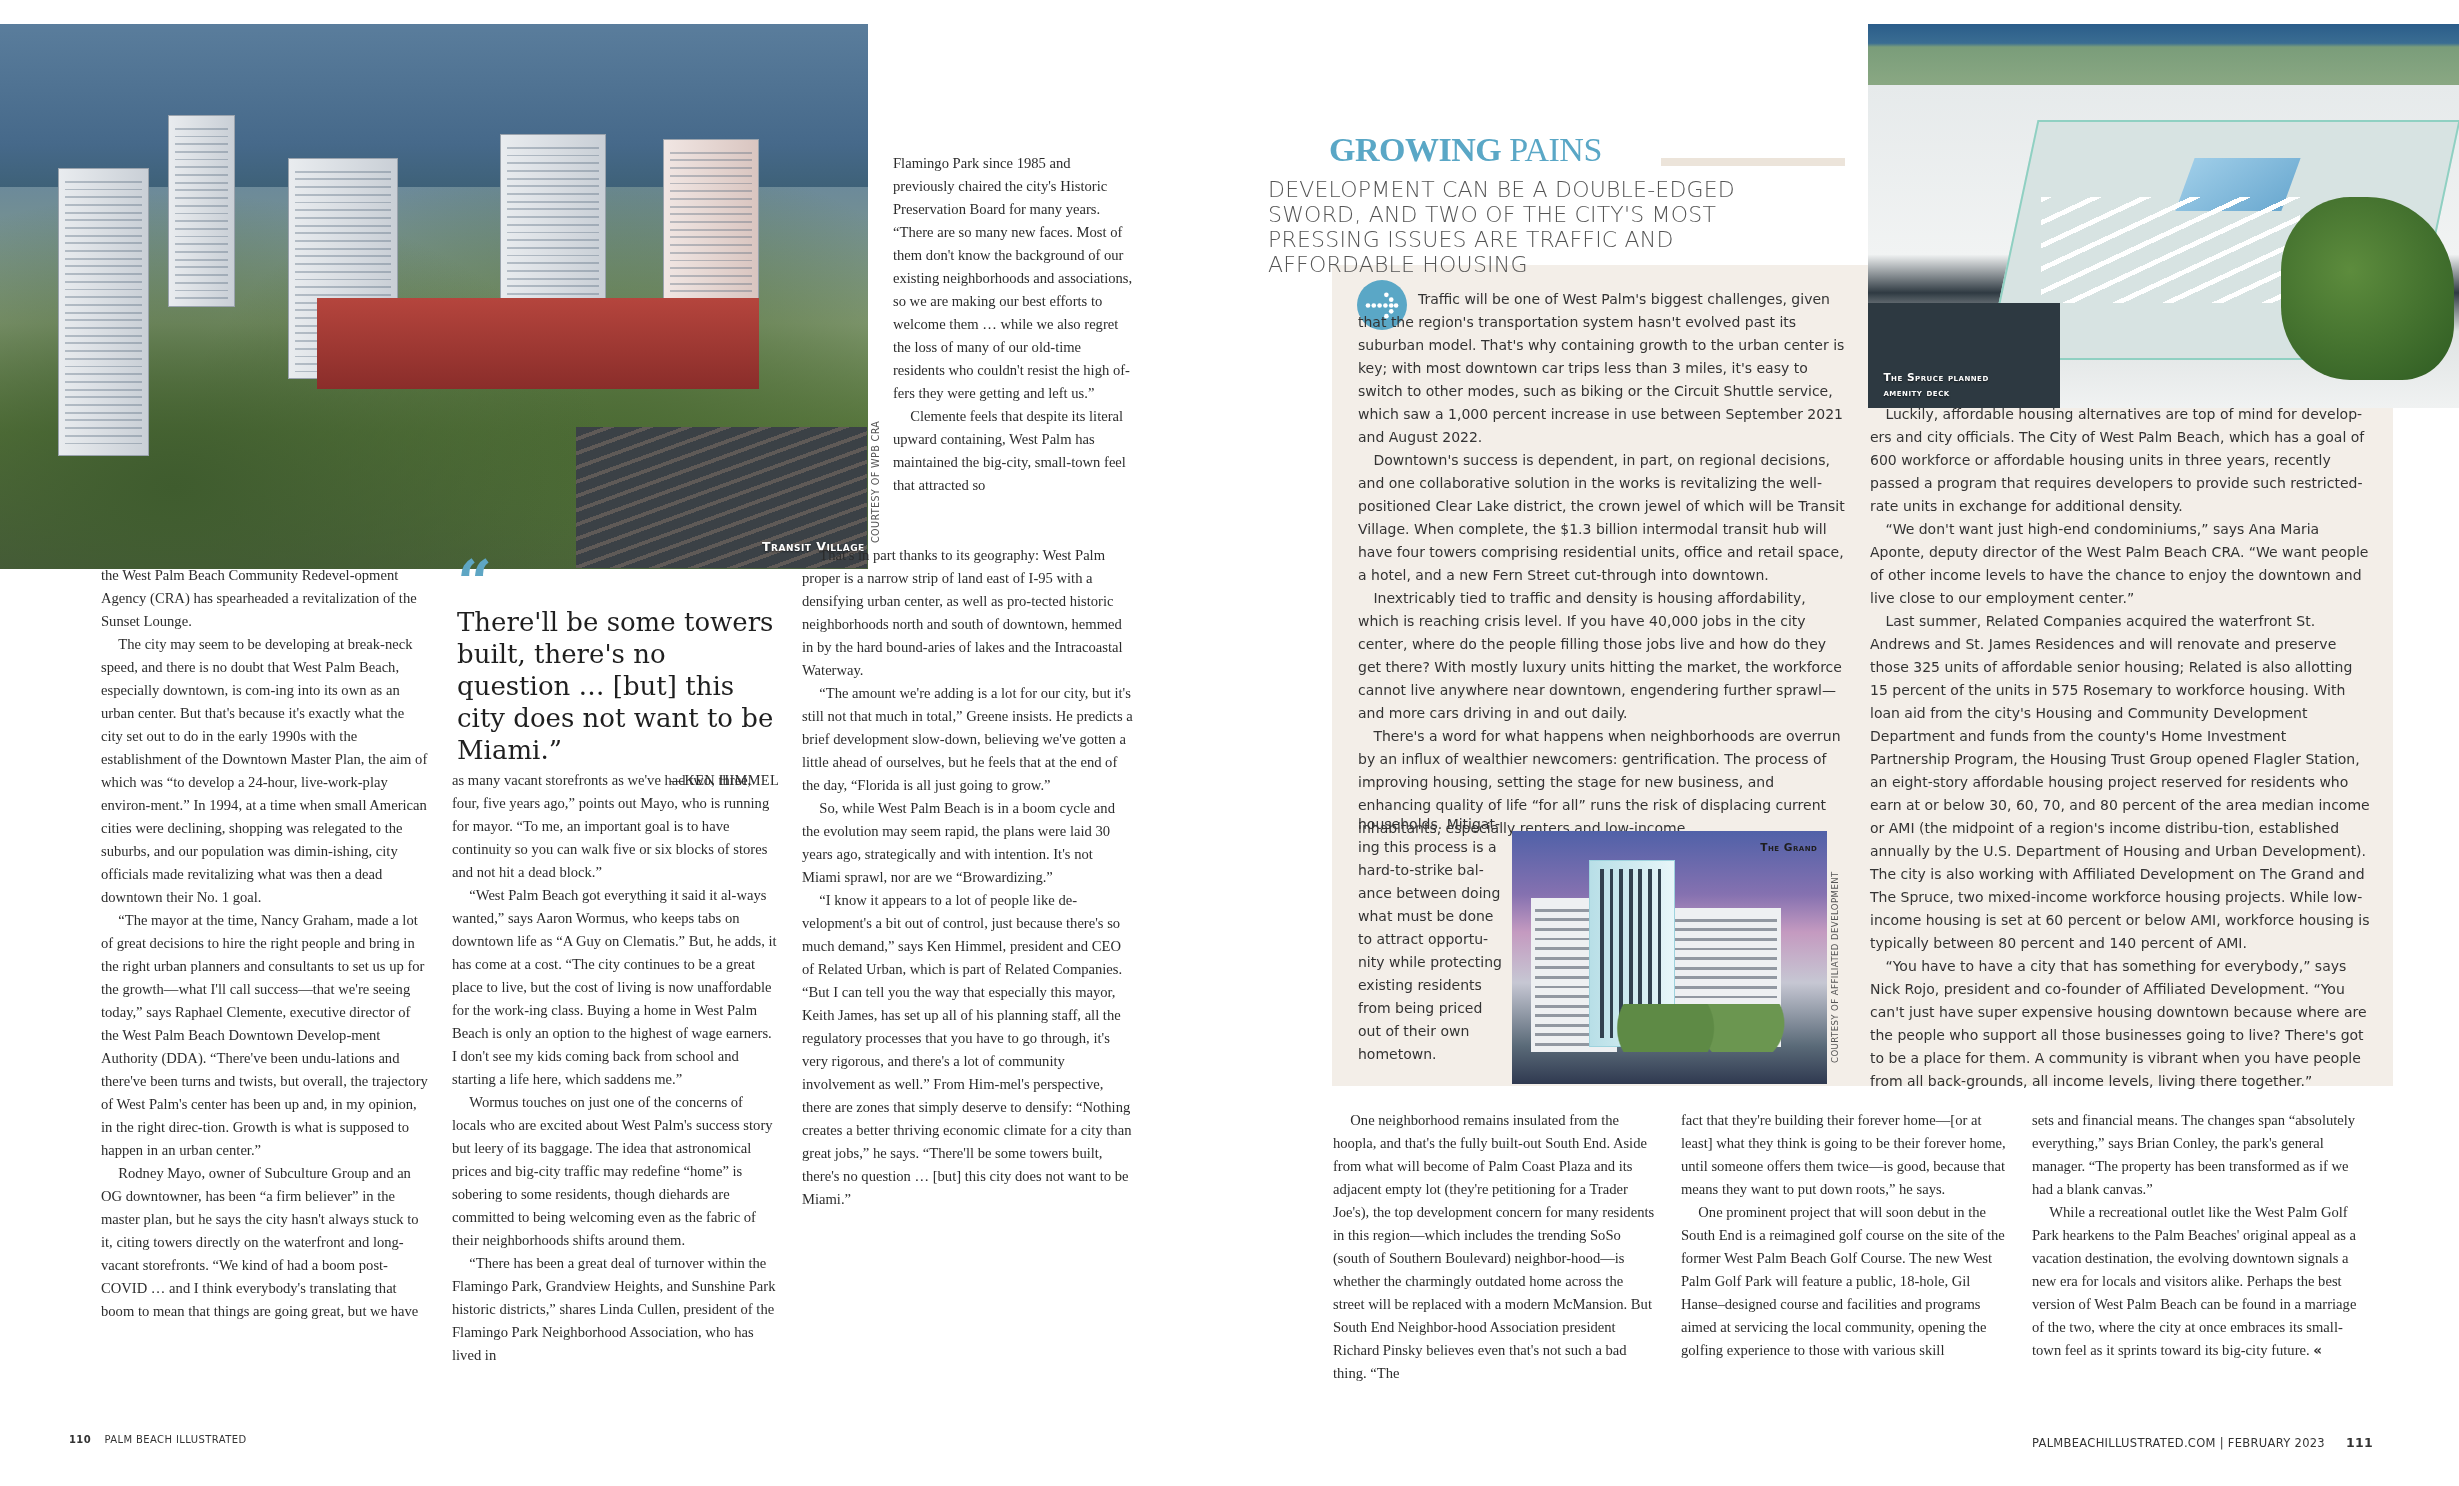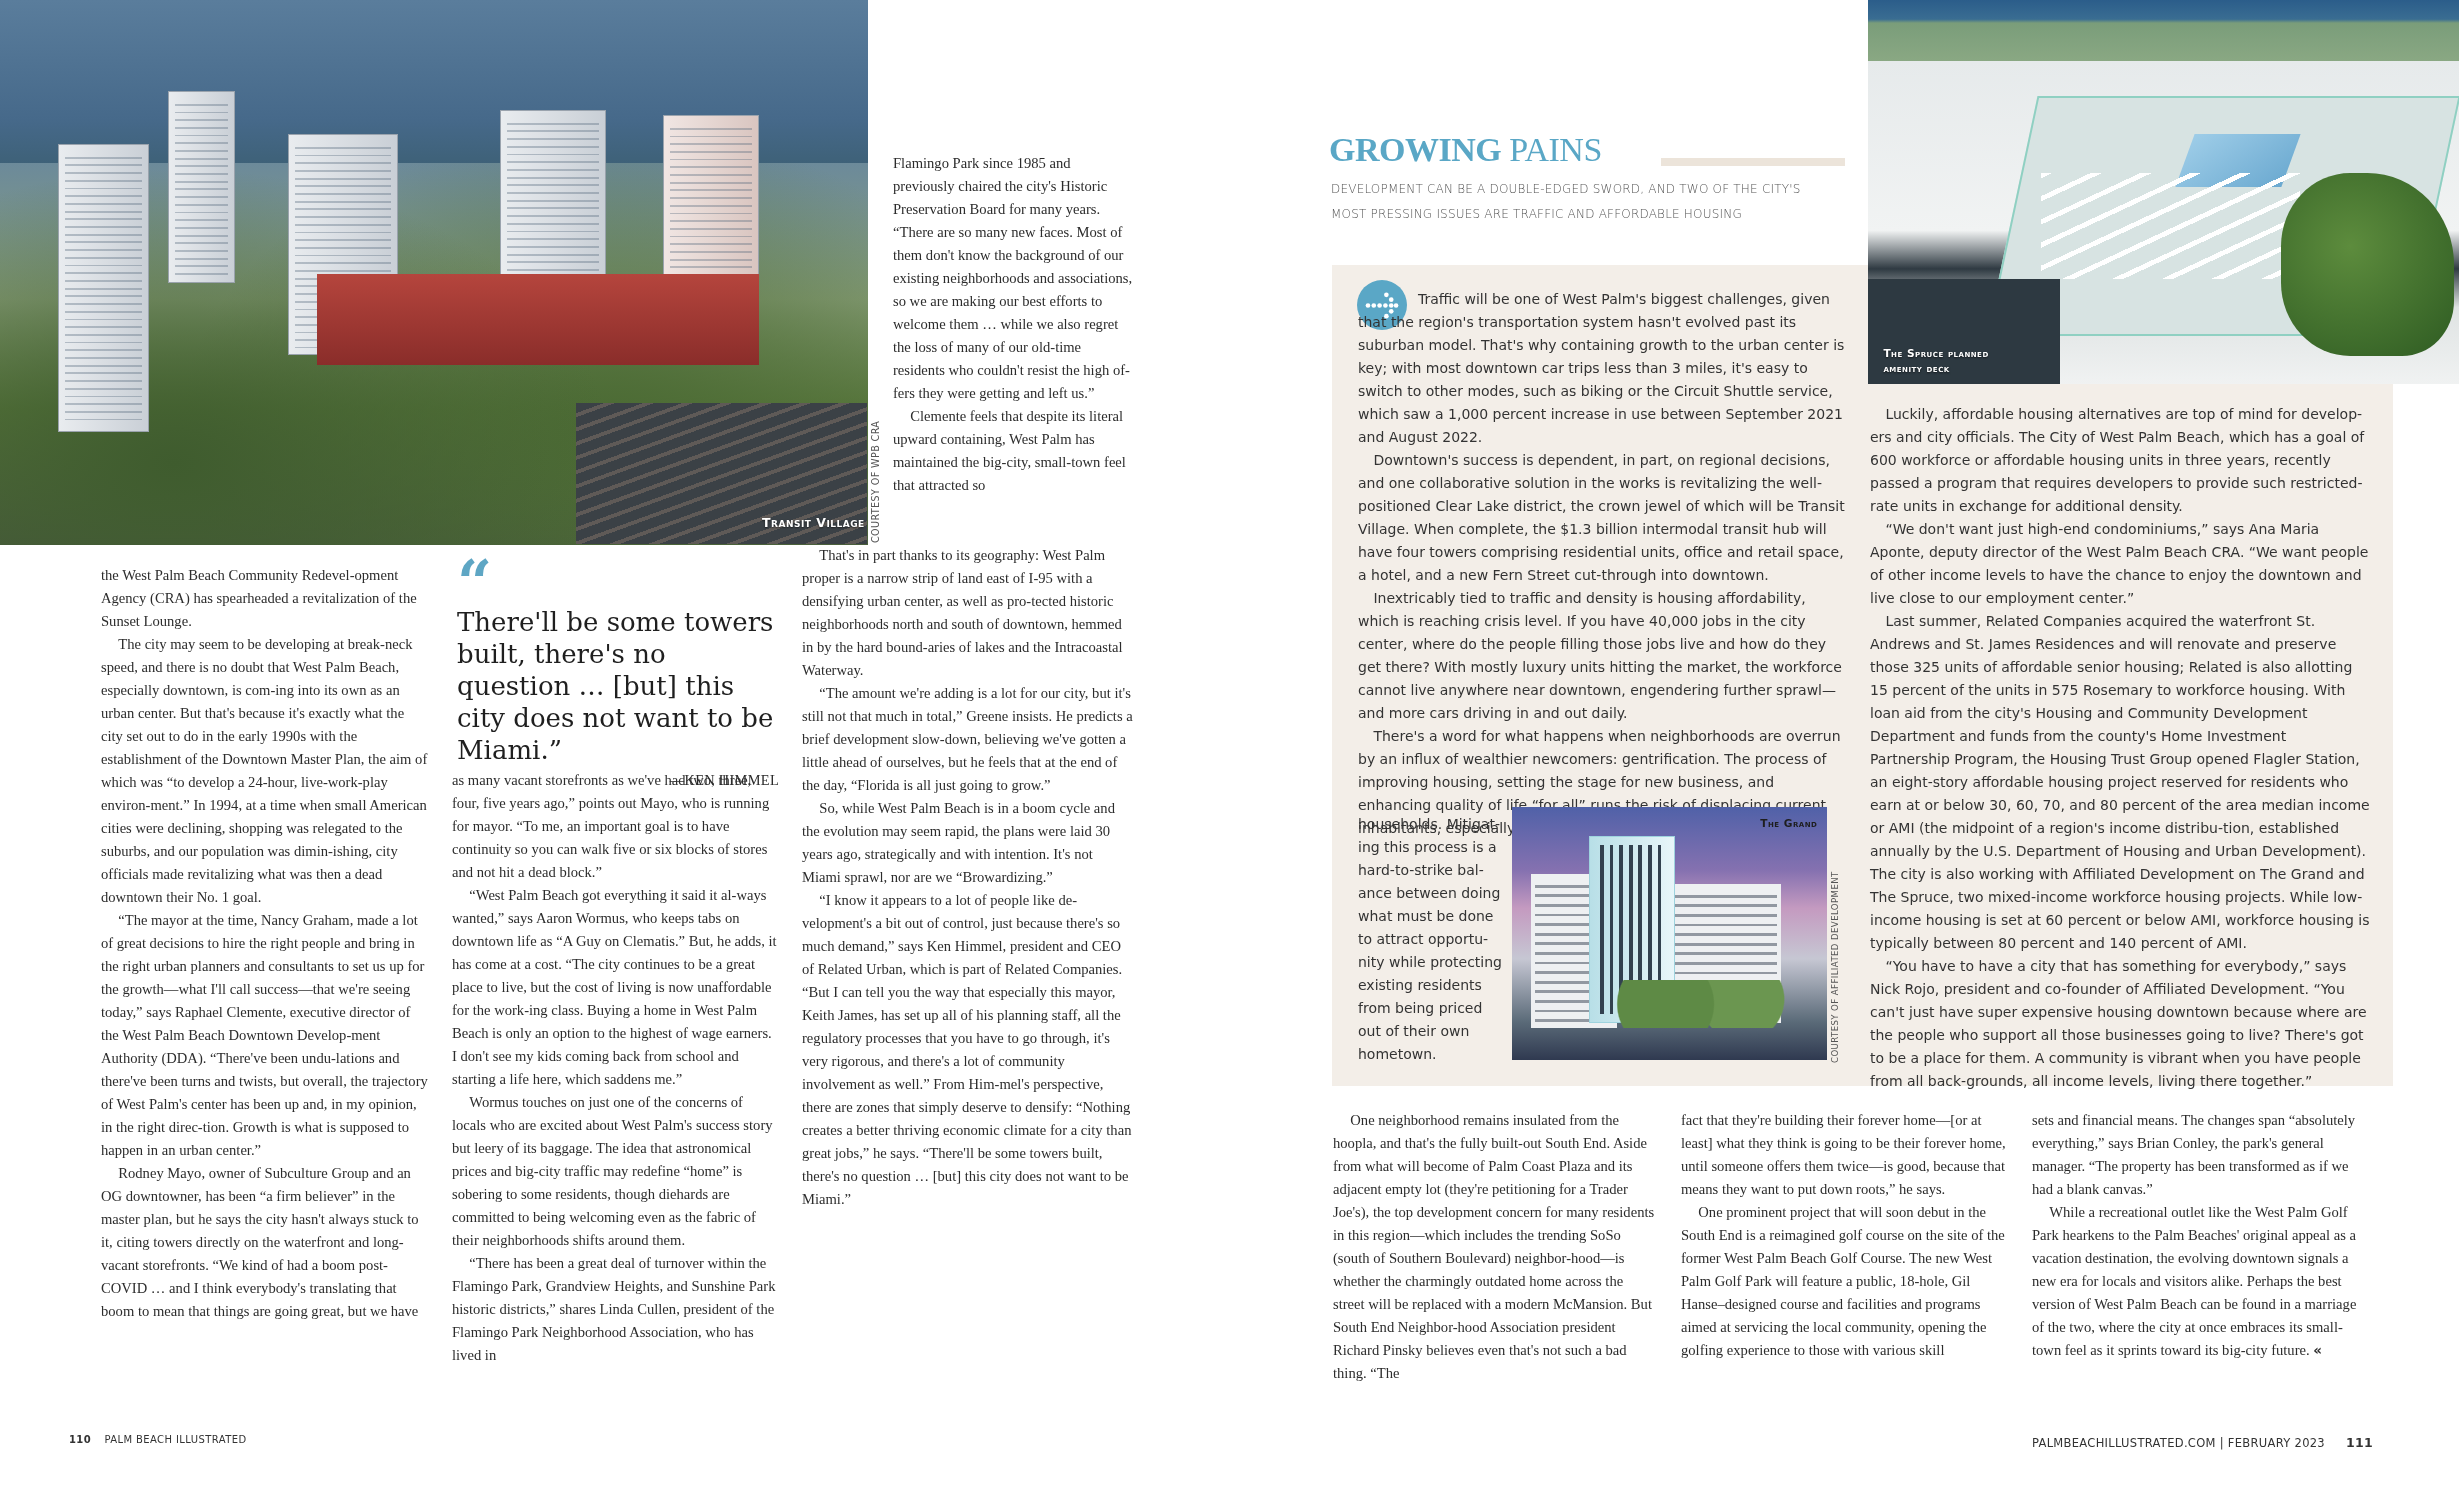--- a/index.html
+++ b/index.html
@@ -2,21 +2,21 @@
 <html><head>
 <meta charset="utf-8">
 <style>
   * { box-sizing: border-box; margin: 0; padding: 0; }
   html, body { width: 2459px; height: 1486px; background: #ffffff; overflow: hidden; }
   body { position: relative; font-family: "Liberation Serif", serif; color: #2a2a2a; }
 
   .spread { position: absolute; inset: 0; }
 
   
-  .photo { position: absolute; overflow: hidden; }
+  .photo { position: absolute; overflow: hidden; margin-top: 24px; }
   .photo-transit {
     left: 0; top: 0; width: 868px; height: 545px;
     background:
       linear-gradient(180deg, #5a7d9c 0%, #46698a 22%, #3e6178 30%, transparent 30%),
       radial-gradient(ellipse at 20% 85%, #3f5c2e 0%, transparent 45%),
       radial-gradient(ellipse at 70% 80%, #4b6a34 0%, transparent 50%),
       linear-gradient(180deg, #6c8a9a 30%, #8aa07a 55%, #5b7a3e 75%, #4a5a40 100%);
   }
   .tower { position: absolute; background: linear-gradient(90deg, #e9ecef, #c9cfd6); border: 1px solid #9aa3ad; }
   .tower::after { content: ""; position: absolute; inset: 5.8px;
@@ -47,22 +47,22 @@
   .pq-attr { text-align: right; font-family: "Liberation Serif", serif; font-size: 14.4px; margin-top: 5.8px; letter-spacing: 0.3px; }
 
   .folio { position: absolute; font-family: "DejaVu Sans", sans-serif; font-size: 10px; color: #333; letter-spacing: 0.4px; }
   .folio b { font-weight: bold; margin-right: 13.4px; }
 
   
   .gp-title { position: absolute; left: 1329px; top: 127px; font-family: Liberation Serif, serif;
     font-size: 34px; line-height: 46px; color: #5aa7c6; letter-spacing: -0.5px; }
   .gp-title .bold { font-weight: bold; }
   .gp-rule { position: absolute; left: 1661px; top: 158px; width: 184px; height: 7.7px; background: #ece4da; }
-  .gp-dek { position: absolute; left: 1331px; top: 177px; width: 500px; font-family: "DejaVu Sans", sans-serif;
-    font-weight: 300; font-size: 12px; line-height: 25px; color: #555; letter-spacing: 0.2px; }
+  .gp-dek { position: absolute; left: 1268px; top: 177px; width: 500px; font-family: "DejaVu Sans", sans-serif;
+    font-weight: 300; font-size: 22px; line-height: 25px; color: #555; letter-spacing: 0.2px; }
 
   .sidebar-box { position: absolute; left: 1332px; top: 265px; width: 1061px; height: 821px; background: #f3eee8; }
   .photo-spruce {
     left: 1868px; top: 0; width: 592px; height: 384px;
     background:
       linear-gradient(180deg, #2b5d8a 0%, #3a6d92 5%, #7a9d7a 6%, #8aa883 16%, transparent 16%),
       linear-gradient(180deg, transparent 16%, #e6eaeb 16%, #f1f3f3 60%, #2f3a42 70%, #dfe3e3 80%, #f0f2f2 100%);
   }
   .deck { position: absolute; background: #d7e3e2; border: 2.9px solid #8fd0c2; }
   .pool { position: absolute; background: linear-gradient(135deg, #9ecde8, #6ba9d0); }

